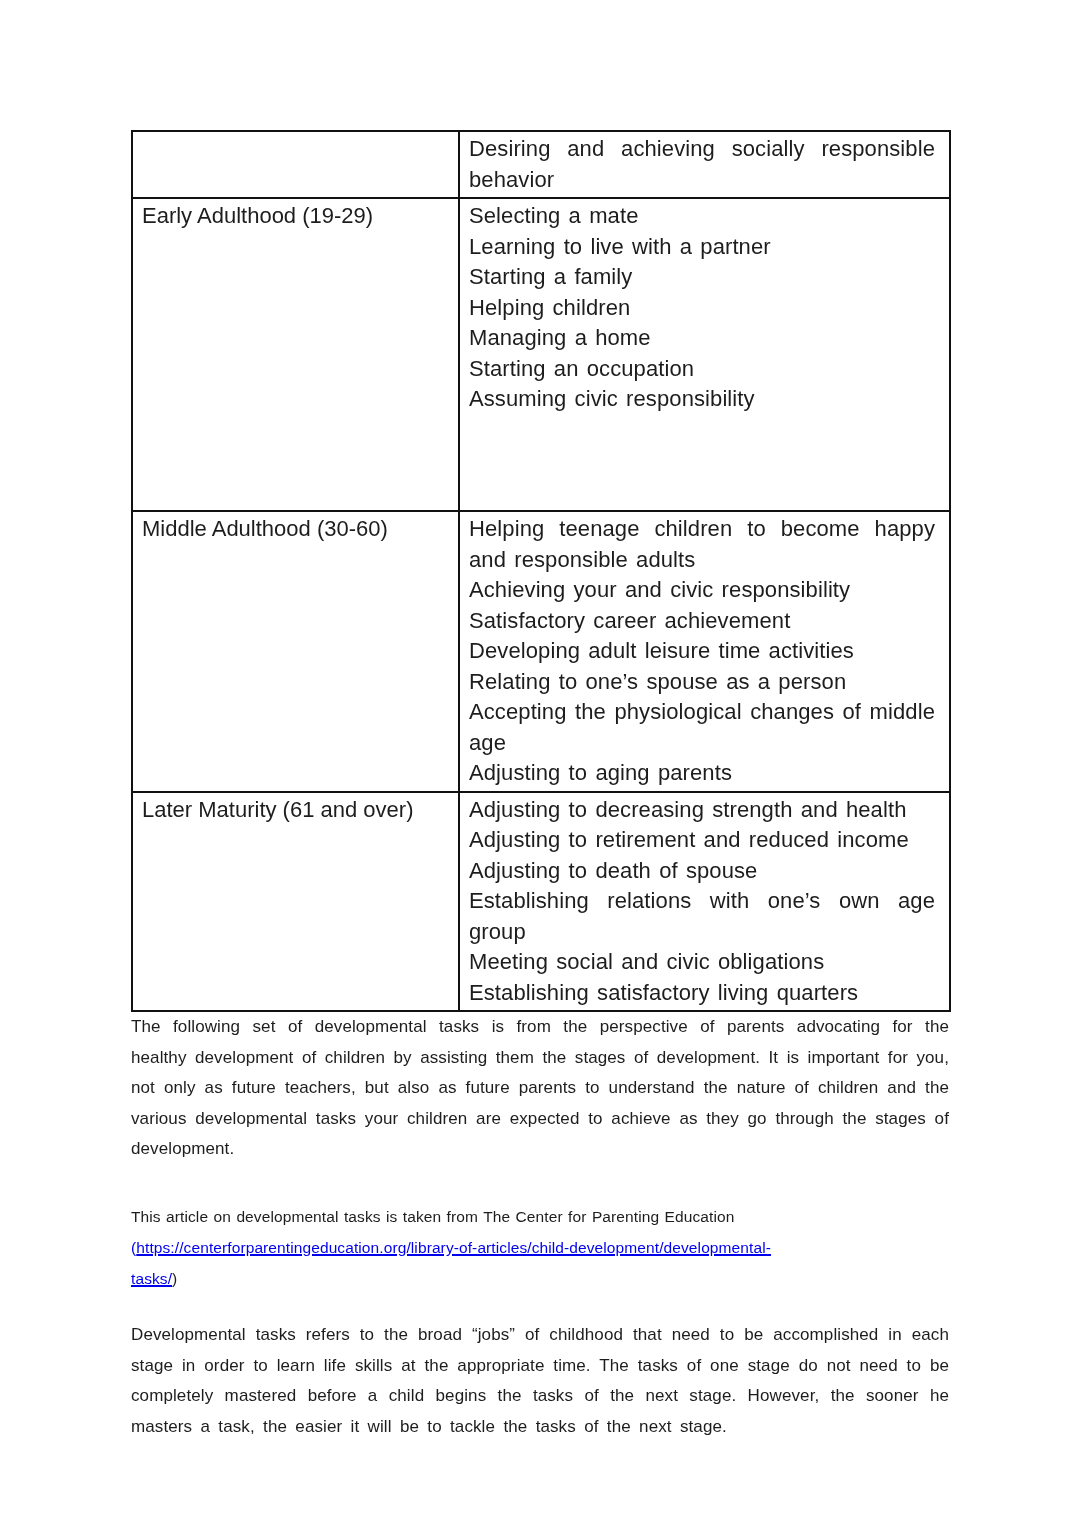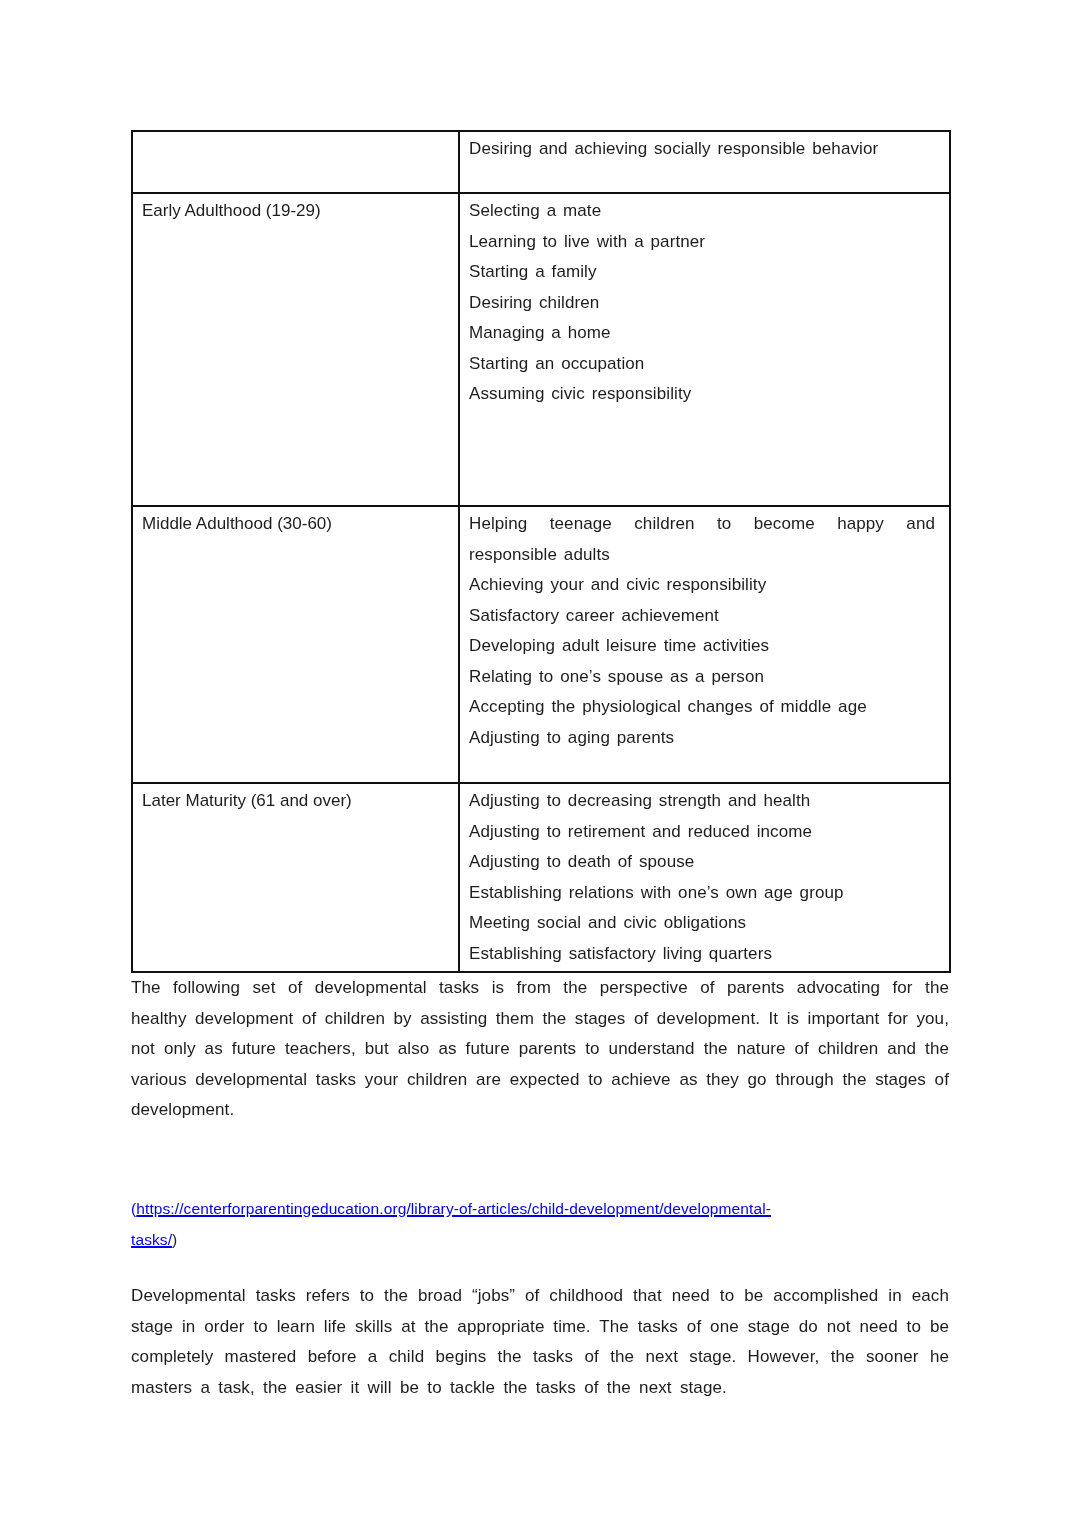--- a/index.html
+++ b/index.html
@@ -15,21 +15,21 @@
   .content {
     position: absolute;
     left: 131px;
     top: 130px;
     width: 818px;
   }
   table.dev-table {
     border-collapse: collapse;
     width: 818px;
     table-layout: fixed;
-    font-size: 17px;
+    font-size: 22px;
     color: #1d1d1d;
   }
   table.dev-table td {
     border: 2px solid #111111;
     vertical-align: top;
     line-height: 30.5px;
     padding: 2px 14px 2px 9px;
     overflow: hidden;
   }
   td.stage-cell { padding-left: 10px; }
@@ -91,21 +91,21 @@
             </td>
         </tr>
         <tr class="r1">
           <td class="stage-cell">
             <span>Early Adulthood (19-29)</span>
           </td>
           <td class="tasks-cell">
               <div class="task-line">Selecting a mate</div>
               <div class="task-line">Learning to live with a partner</div>
               <div class="task-line">Starting a family</div>
-              <div class="task-line">Desiring children</div>
+              <div class="task-line">Helping children</div>
               <div class="task-line">Managing a home</div>
               <div class="task-line">Starting an occupation</div>
               <div class="task-line">Assuming civic responsibility</div>
             </td>
         </tr>
         <tr class="r2">
           <td class="stage-cell">
             <span>Middle Adulthood (30-60)</span>
           </td>
           <td class="tasks-cell">
@@ -130,20 +130,20 @@
               <div class="task-line">Meeting social and civic obligations</div>
               <div class="task-line">Establishing satisfactory living quarters</div>
             </td>
         </tr>
       </tbody>
     </table>
 
     <p class="main p-intro">The following set of developmental tasks is from the perspective of parents advocating for the healthy development of children by assisting them the stages of development. It is important for you, not only as future teachers, but also as future parents to understand the nature of children and the various developmental tasks your children are expected to achieve as they go through the stages of development.</p>
 
     <p class="note">
-      <br>
+      <span>This article on developmental tasks is taken from The Center for Parenting Education</span><br>
       <span class="paren-open">(</span><a class="src-link" href="#"><span>https://centerforparentingeducation.org/library-of-articles/child-development/developmental-</span><br><span>tasks/</span></a><span class="paren-close">)</span>
     </p>
 
     <p class="main p-def">Developmental tasks refers to the broad “jobs” of childhood that need to be accomplished in each stage in order to learn life skills at the appropriate time. The tasks of one stage do not need to be completely mastered before a child begins the tasks of the next stage. However, the sooner he masters a task, the easier it will be to tackle the tasks of the next stage.</p>
 
   </div>
 </div>
 
 </body></html>

